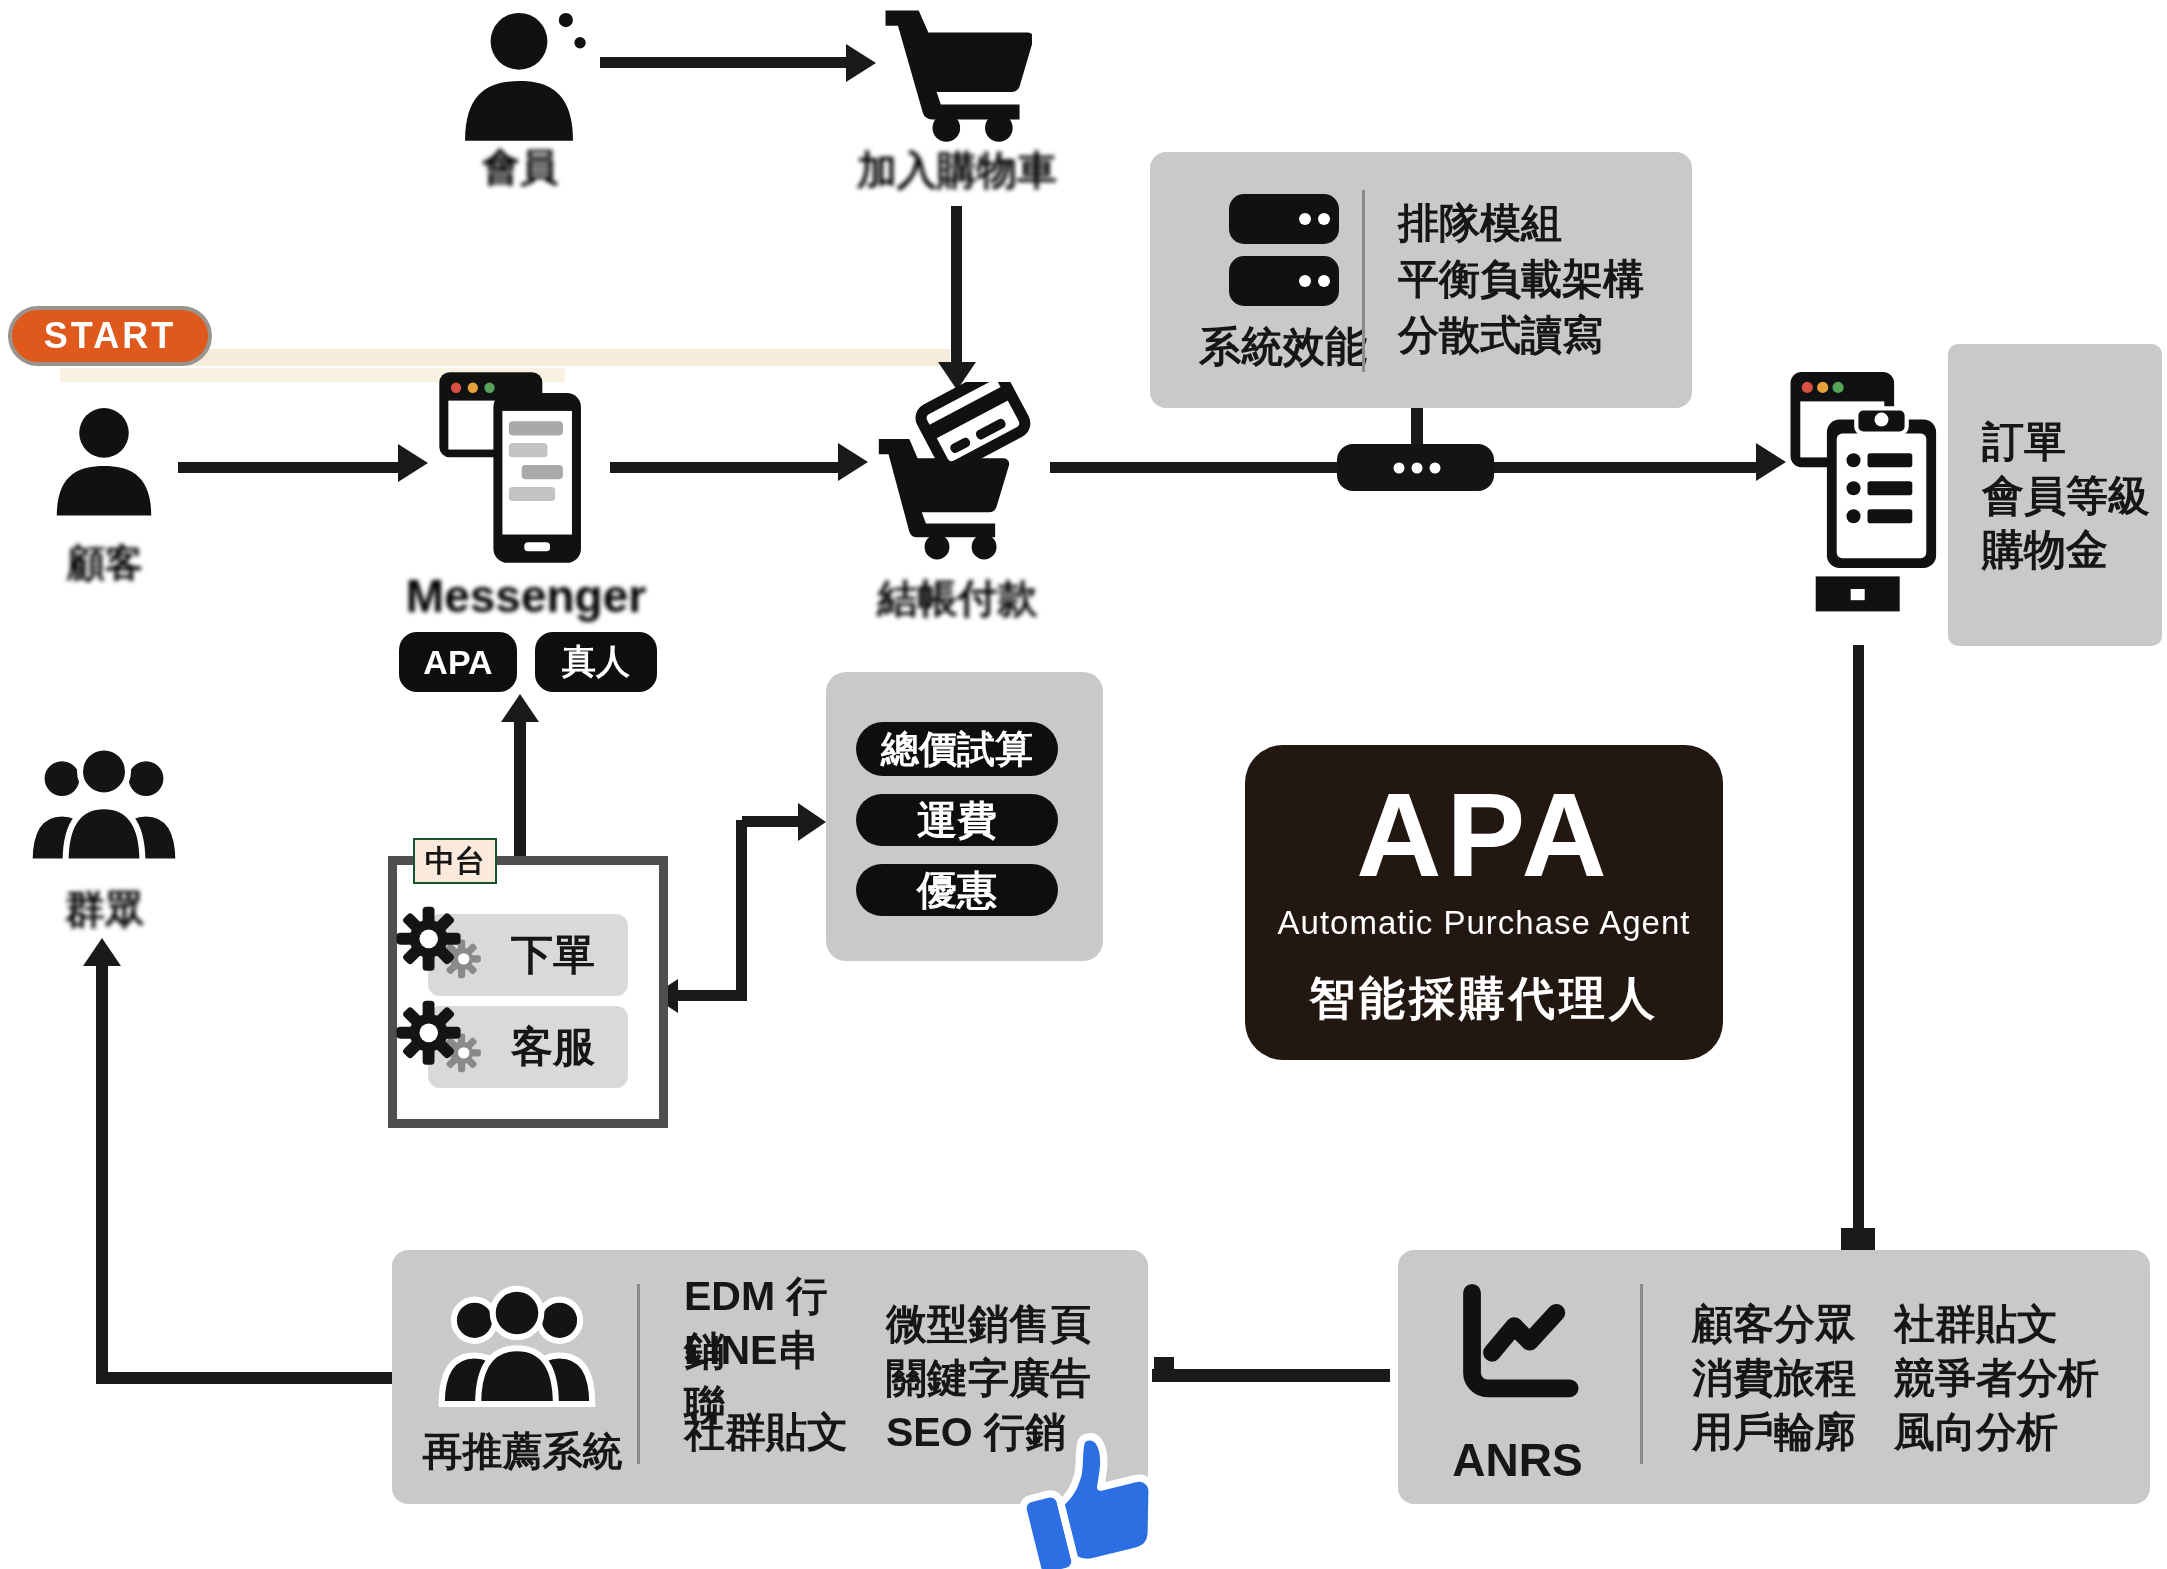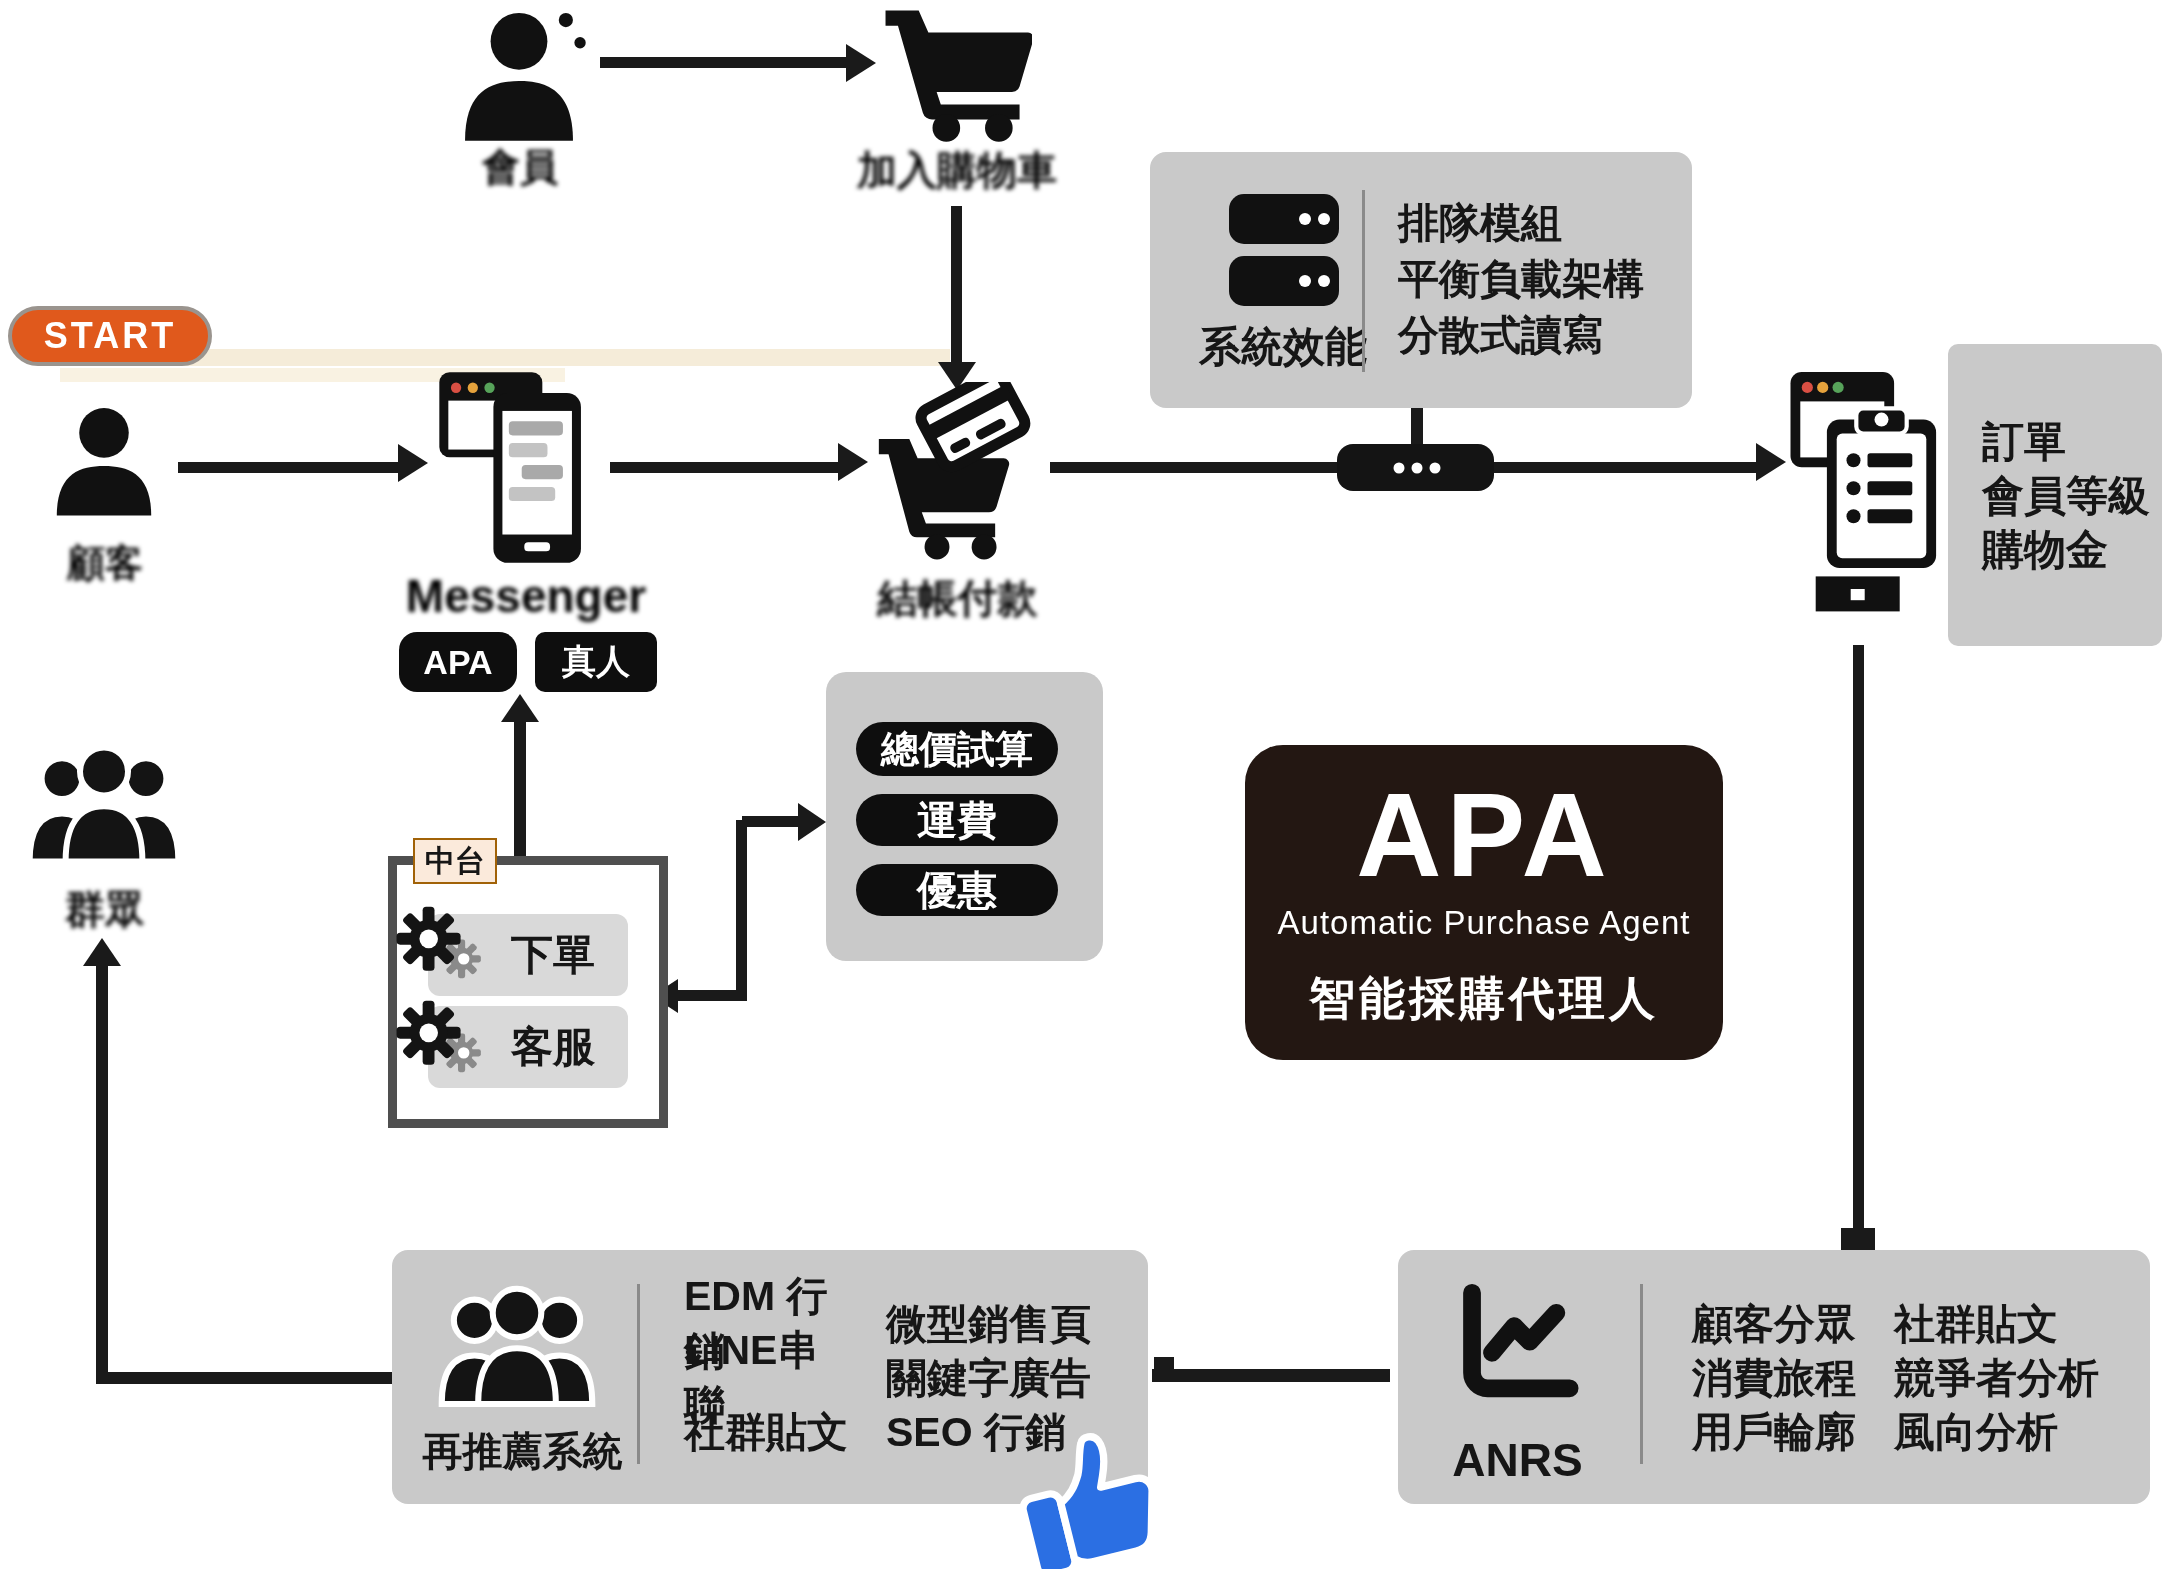--- a/index.html
+++ b/index.html
@@ -17,21 +17,21 @@
   .t{position:absolute;display:flex;align-items:center;color:#161616;font-weight:700;}
   .tc{justify-content:center;text-align:center;}
   .blob{filter:blur(2.3px);font-weight:800;color:#000;}
   .pill{position:absolute;background:#0e0e0e;color:#fff;border-radius:30px;
         display:flex;align-items:center;justify-content:center;font-weight:700;}
   .rowbg{position:absolute;background:#d9d9d9;border-radius:12px;}
   #start-badge{position:absolute;left:8px;top:306px;width:196px;height:52px;background:#e0591c;
         border:4px solid #9a948e;border-radius:30px;display:flex;align-items:center;justify-content:center;
         color:#fff;font-weight:800;font-size:36px;letter-spacing:3px;}
   #mid-box{position:absolute;left:388px;top:856px;width:262px;height:254px;background:#fff;border:9px solid #4f4f4f;}
-  #mid-tag{position:absolute;left:413px;top:838px;width:80px;height:42px;background:#fbeadb;border:2px solid #a16207;
+  #mid-tag{position:absolute;left:413px;top:838px;width:80px;height:42px;background:#fbeadb;border:2px solid #14532d;
         display:flex;align-items:center;justify-content:center;font-weight:800;font-size:30px;z-index:3;}
   #apa-box{position:absolute;left:1245px;top:745px;width:478px;height:315px;background:#231712;border-radius:38px;
         display:flex;flex-direction:column;align-items:center;justify-content:center;color:#fff;text-align:center;}
   #apa-title{font-size:118px;font-weight:800;letter-spacing:5px;line-height:1;}
   #apa-sub{font-size:33px;letter-spacing:1px;margin-top:10px;}
   #apa-zh{font-size:46px;font-weight:800;letter-spacing:4px;margin-top:26px;}
   svg{display:block;}
 </style>
 </head>
 <body>
@@ -121,21 +121,21 @@
       <rect x="56" y="63" width="30" height="11" rx="3" fill="#c3c3c3"></rect>
       <rect x="66" y="80" width="32" height="11" rx="3" fill="#a9a9a9"></rect>
       <rect x="56" y="97" width="36" height="11" rx="3" fill="#c3c3c3"></rect>
       <rect x="68" y="140" width="20" height="7" rx="3" fill="#fff"></rect>
     </svg>
   </div>
   <div class="t tc blob" style="left:402px;top:570px;width:248px;height:52px;font-size:46px;">Messenger</div>
   <div class="pill" style="left:399px;top:632px;width:118px;height:60px;font-size:34px;border-radius:18px;">
     <span>APA</span>
   </div>
-  <div class="pill" style="left:535px;top:632px;width:122px;height:60px;font-size:34px;border-radius:10px;">
+  <div class="pill" style="left:535px;top:632px;width:122px;height:60px;font-size:34px;border-radius:18px;">
     <span>真人</span>
   </div>
 
   <div class="abs" style="left:865px;top:382px;">
     <svg width="180" height="190" viewBox="0 0 130 135">
       <path d="M10 40 h22 l6 14 h62 a4 4 0 0 1 4 5 l-9 30 a6 6 0 0 1 -6 4 h-48 l3 8 h50 v10 h-56 a6 6 0 0 1 -6 -4 l-15 -56 h-7 z" fill="#111"></path>
       <circle cx="52" cy="118" r="9" fill="#111"></circle>
         <circle cx="86" cy="118" r="9" fill="#111"></circle>
       <g transform="rotate(-28 82 28)">
         <rect x="46" y="2" width="66" height="46" rx="7" fill="#fff" stroke="#111" stroke-width="8"></rect>

